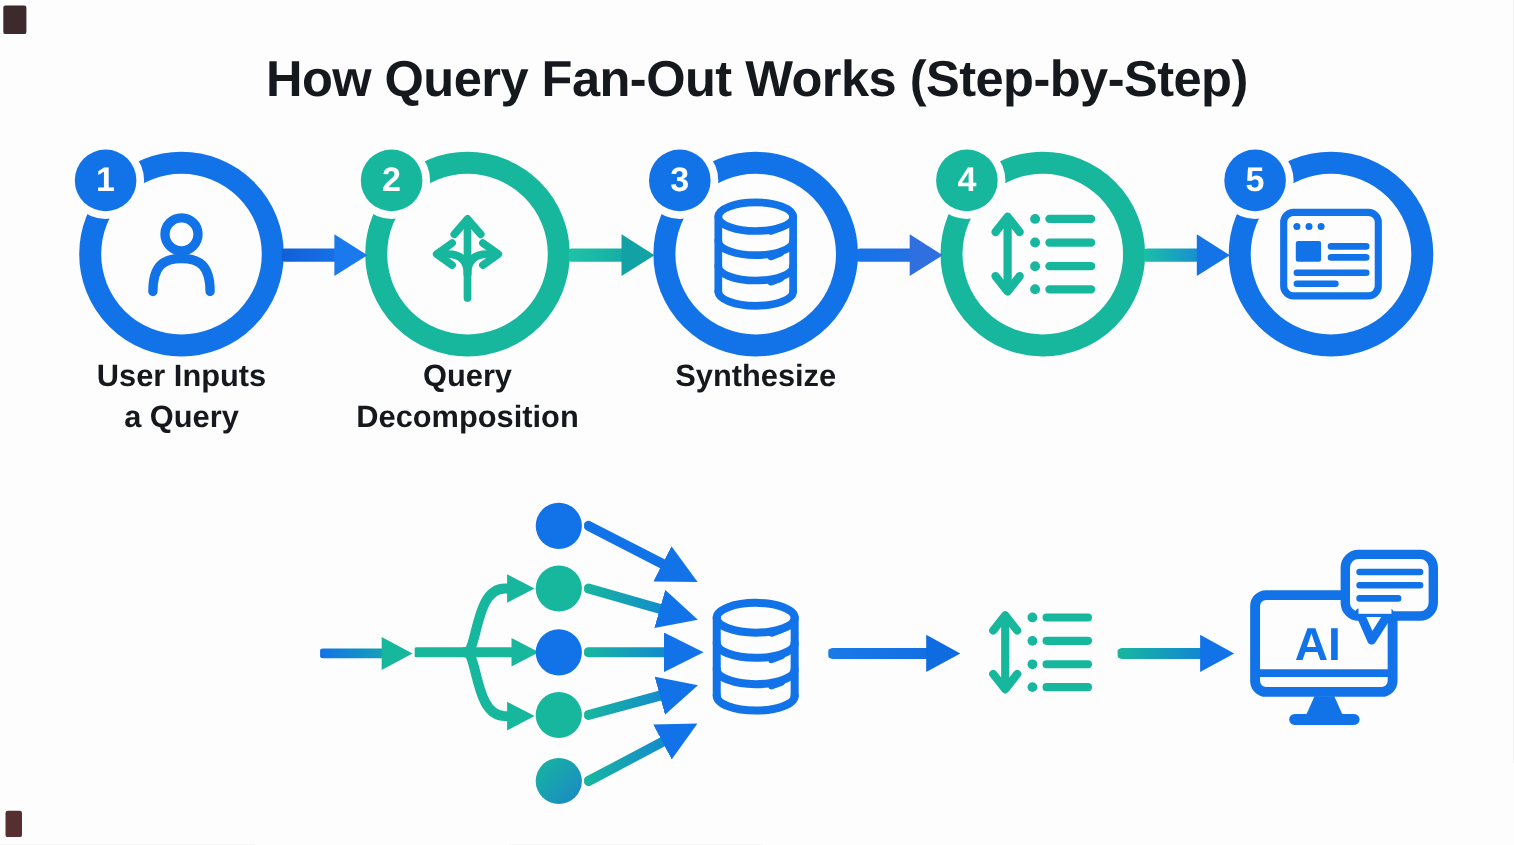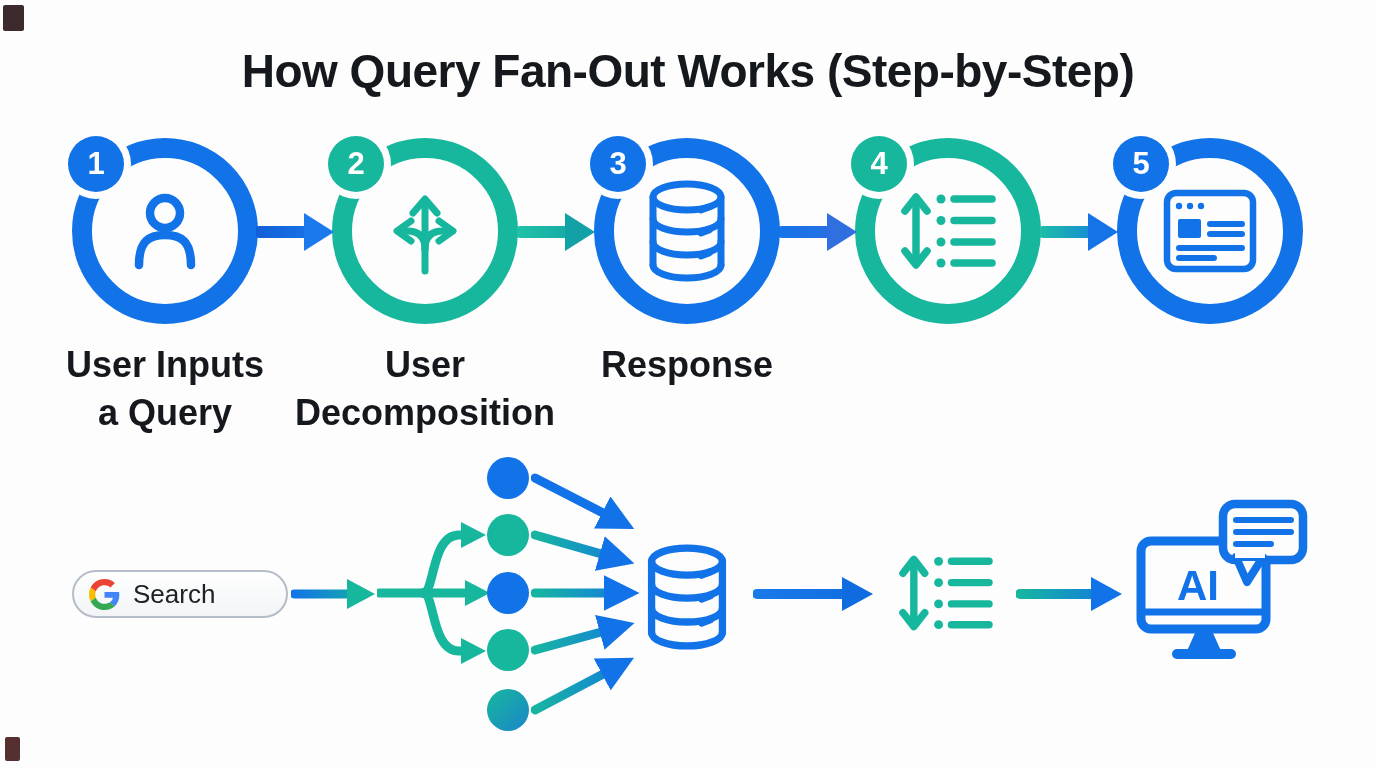--- a/index.html
+++ b/index.html
@@ -24,21 +24,21 @@
   }
   .ring.teal{border-color:var(--teal);}
   .badge{
     position:absolute;left:-24px;top:-22px;width:56px;height:56px;border-radius:50%;
     background:var(--blue);box-shadow:0 0 0 7px #fdfdfd;color:#fff;
     font-size:31px;font-weight:700;display:flex;align-items:center;justify-content:center;
   }
   .badge.teal{background:var(--teal);}
   .ring .icon{position:absolute;left:50%;top:50%;transform:translate(-50%,-50%);}
   .step .label{
-    margin-top:17px;font-size:36px;font-weight:700;color:#15181c;
+    font-size:28px;font-weight:700;color:#15181c;
     white-space:pre-line;line-height:1.32;
   }
 
   .abs{position:absolute;}
   svg{display:block;}
   .stroke-blue{stroke:var(--blue);}
   .stroke-teal{stroke:var(--teal);}
   .fill-blue{fill:var(--blue);}
   .fill-teal{fill:var(--teal);}
 
@@ -88,39 +88,39 @@
         <g fill="none" class="stroke-teal" stroke-width="7" stroke-linecap="round" stroke-linejoin="round">
           <path d="M48 88 V 20"></path>
           <polyline points="36,30 48,16 60,30"></polyline>
           <path d="M48 66 C48 54 42 48 30 48 L26 48"></path>
           <polyline points="34,38 20,48 34,58"></polyline>
           <path d="M48 66 C48 54 54 48 66 48 L70 48"></path>
           <polyline points="62,38 76,48 62,58"></polyline>
         </g>
       </svg>
     </div>
-    <div class="label">User
+    <div class="label">Query
 Decomposition</div>
   </div>
 
   <div class="step" style="left:557px">
     <div class="ring">
       <div class="badge">3</div>
       <svg class="icon" width="96" height="104" viewBox="0 0 96 104">
         <g fill="none" class="stroke-blue" stroke-width="7" stroke-linecap="round">
           <ellipse cx="48" cy="18" rx="34" ry="13"></ellipse>
           <path d="M14 18 V 86 M82 18 V 86"></path>
           <path d="M14 86 A 34 13 0 0 0 82 86"></path>
           <path d="M14 40 A 34 13 0 0 0 82 40"></path>
           <path d="M14 63 A 34 13 0 0 0 82 63"></path>
           <path d="M62 31 L70 28 M62 54 L70 51 M62 77 L70 74"></path>
         </g>
       </svg>
     </div>
-    <div class="label">Response</div>
+    <div class="label">Synthesize</div>
   </div>
 
   <div class="step" style="left:818px">
     <div class="ring teal">
       <div class="badge teal">4</div>
       <svg class="icon" width="96" height="92" viewBox="0 0 96 92">
         <g fill="none" class="stroke-teal" stroke-width="7.5" stroke-linecap="round" stroke-linejoin="round">
           <path d="M16 14 V 78"></path>
           <polyline points="5,26 16,12 27,26"></polyline>
           <polyline points="5,66 16,80 27,66"></polyline>
@@ -188,29 +188,20 @@
     <defs>
         <linearGradient id="a4" x1="0" y1="0" x2="78" y2="0" gradientUnits="userSpaceOnUse">
       <stop offset="0" stop-color="#1cbfa6"></stop>
           <stop offset="1" stop-color="#1573e8"></stop>
         </linearGradient>
       </defs>
     <line x1="3" y1="22" x2="50" y2="22" stroke="url(#a4)" stroke-width="12" stroke-linecap="round"></line>
     <polygon points="48,3 78,22 48,41" fill="#1573e8"></polygon>
   </svg>
 
-  <div class="search-pill">
-    <svg width="31" height="31" viewBox="0 0 48 48">
-      <path fill="#EA4335" d="M24 9.5c3.54 0 6.71 1.22 9.21 3.6l6.85-6.85C35.9 2.38 30.47 0 24 0 14.62 0 6.51 5.38 2.56 13.22l7.98 6.19C12.43 13.72 17.74 9.5 24 9.5z"></path>
-      <path fill="#4285F4" d="M46.98 24.55c0-1.57-.15-3.09-.38-4.55H24v9.02h12.94c-.58 2.96-2.26 5.48-4.78 7.18l7.73 6c4.51-4.18 7.09-10.36 7.09-17.65z"></path>
-      <path fill="#FBBC05" d="M10.53 28.59c-.48-1.45-.76-2.99-.76-4.59s.27-3.14.76-4.59l-7.98-6.19C.92 16.46 0 20.12 0 24c0 3.88.92 7.54 2.56 10.78l7.97-6.19z"></path>
-      <path fill="#34A853" d="M24 48c6.48 0 11.93-2.13 15.89-5.81l-7.73-6c-2.15 1.45-4.92 2.3-8.16 2.3-6.26 0-11.57-4.22-13.47-9.91l-7.98 6.19C6.51 42.62 14.62 48 24 48z"></path>
-    </svg>
-    <span>Search</span>
-  </div>
 
   <svg class="abs" style="left:291px;top:572px" width="86" height="44" viewBox="0 0 86 44">
     <defs>
         <linearGradient id="sg" x1="0" y1="0" x2="86" y2="0" gradientUnits="userSpaceOnUse">
       <stop offset="0" stop-color="#1273e8"></stop>
           <stop offset="1" stop-color="#17b79e"></stop>
         </linearGradient>
       </defs>
     <line x1="3" y1="22" x2="58" y2="22" stroke="url(#sg)" stroke-width="9" stroke-linecap="round"></line>
     <polygon points="56,7 84,22 56,37" fill="#17b79e"></polygon>

